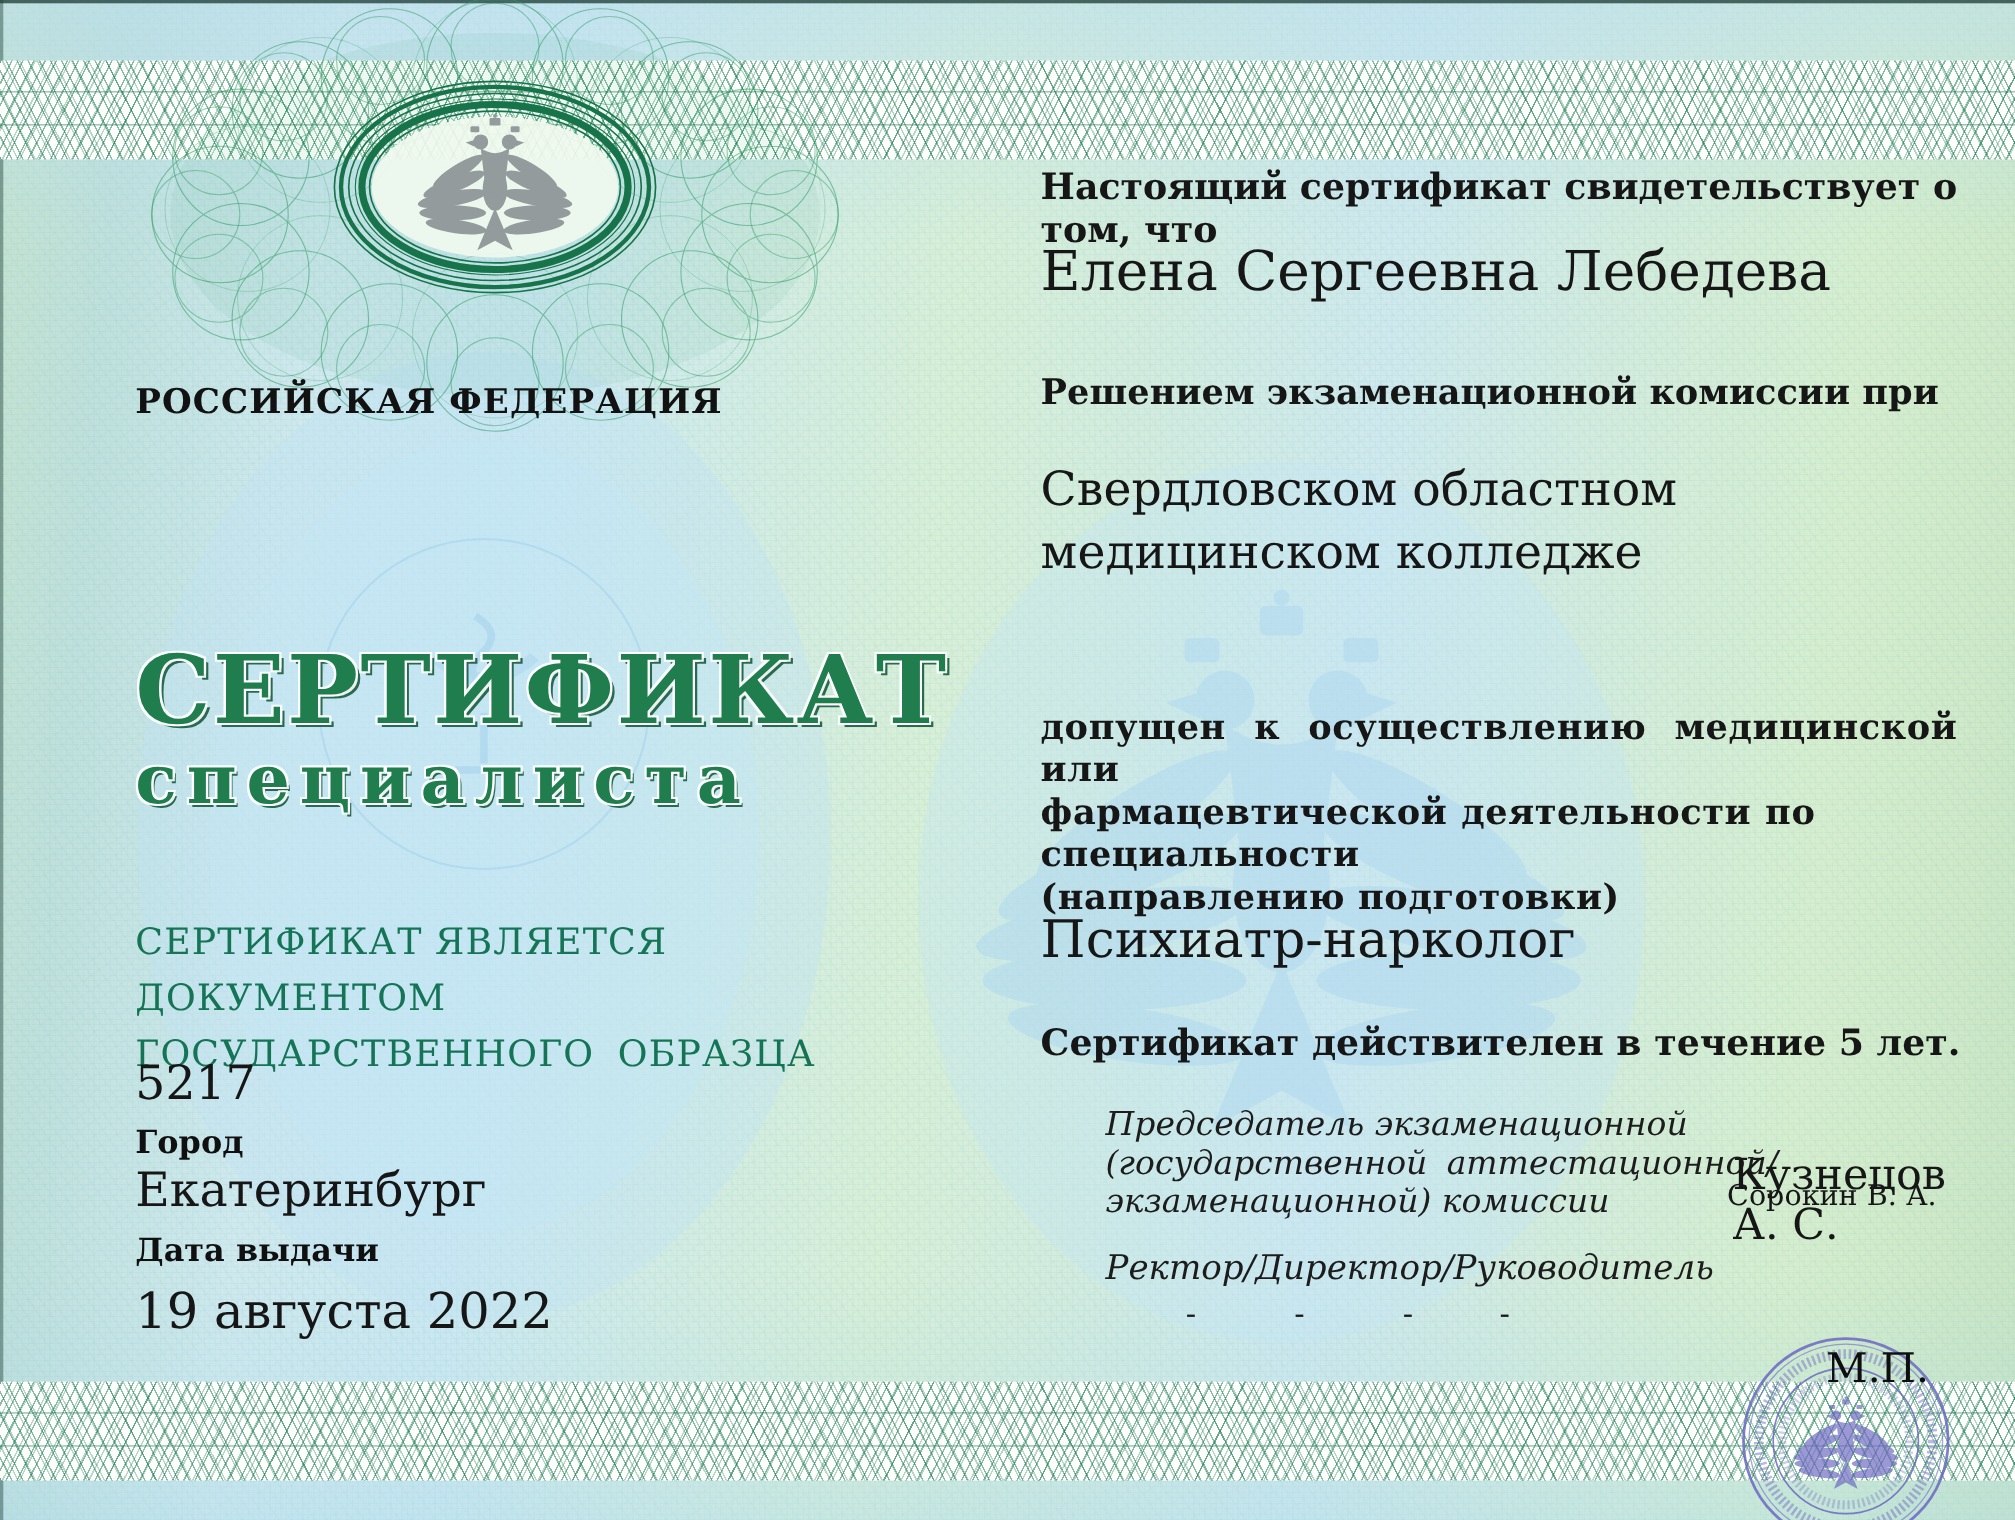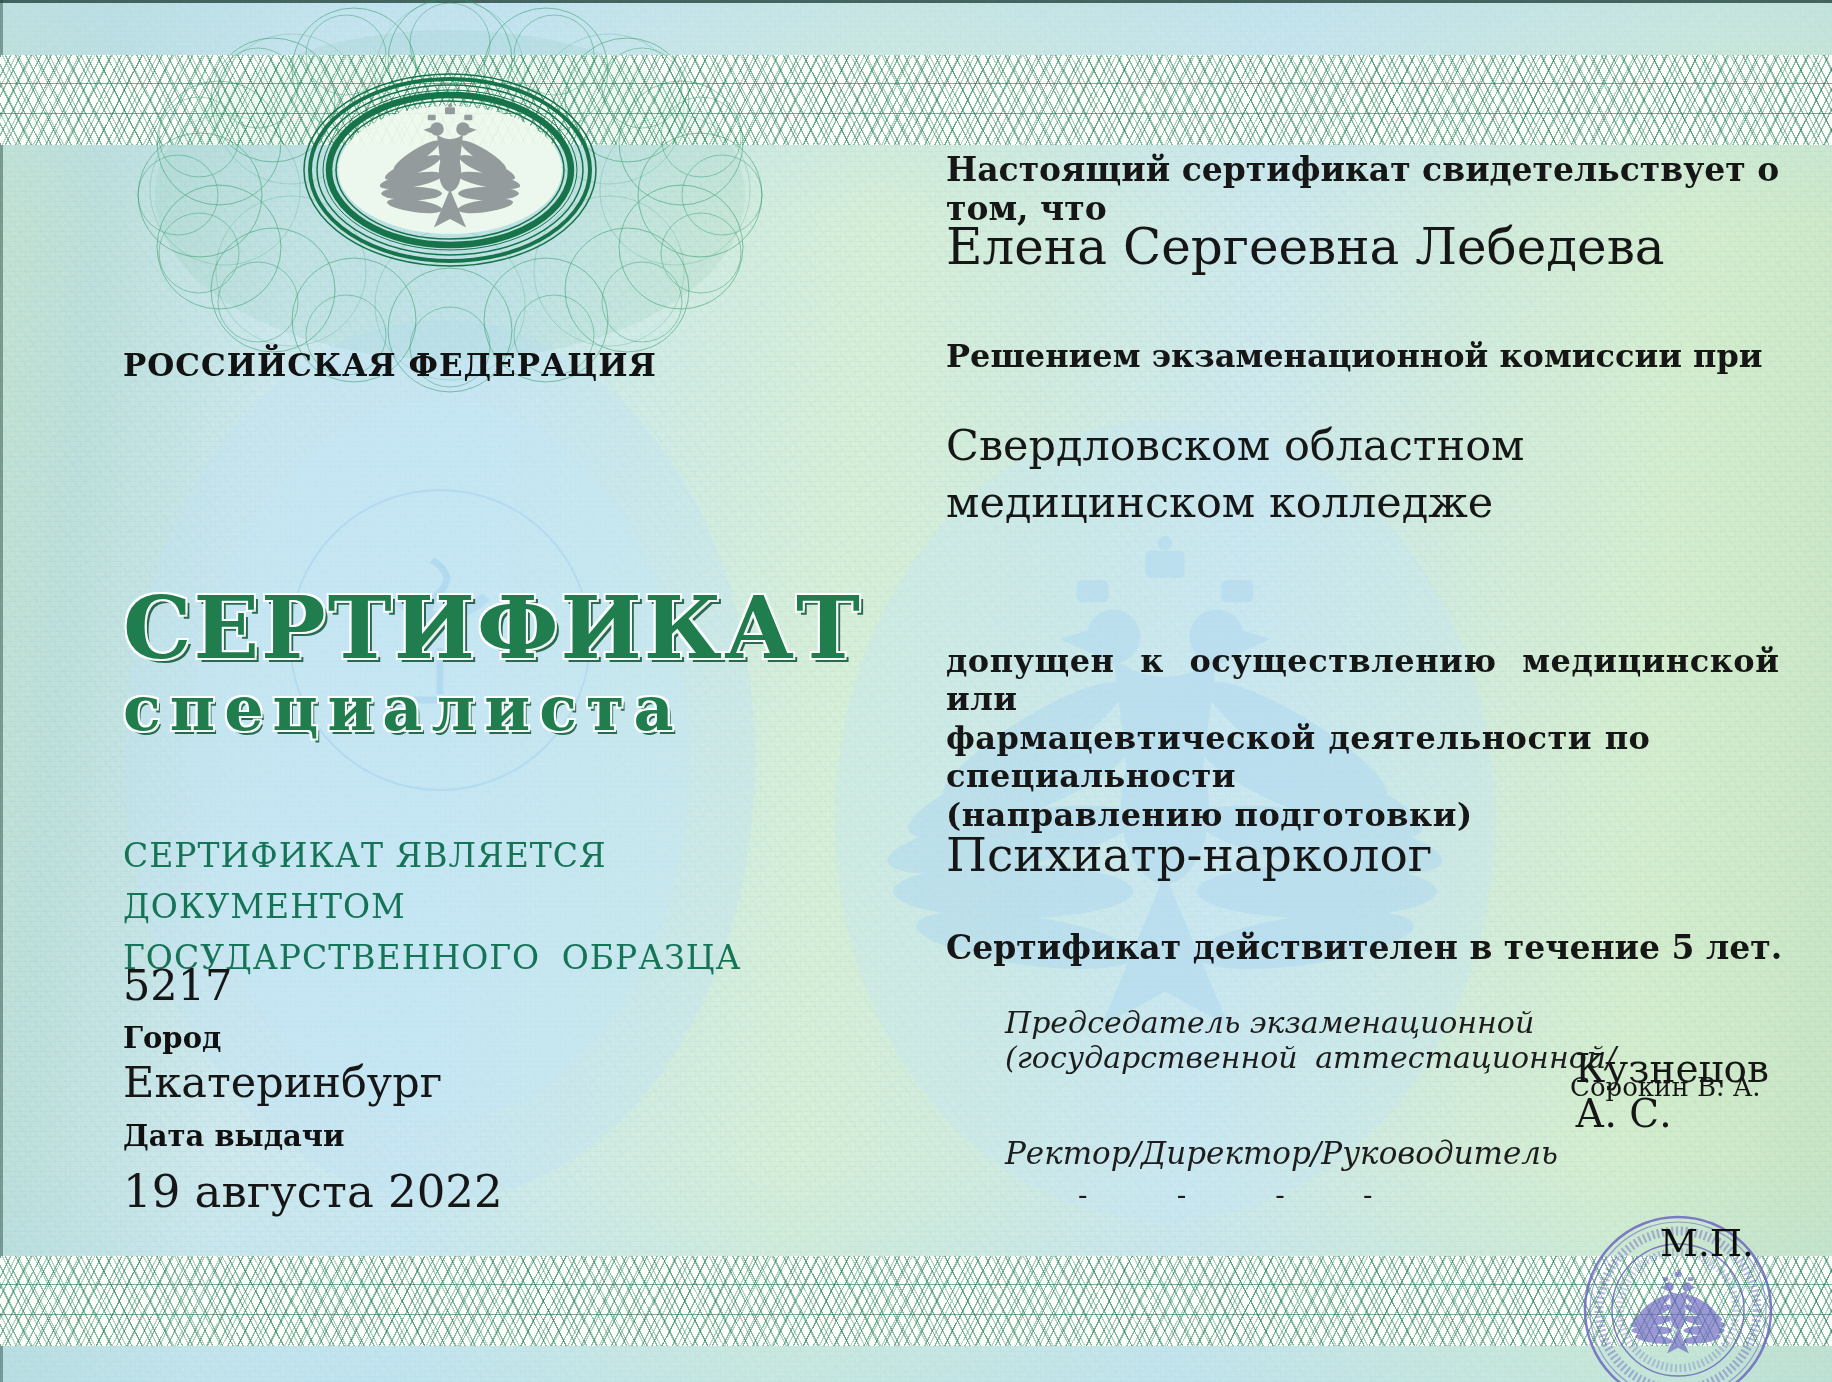--- a/index.html
+++ b/index.html
@@ -246,20 +246,21 @@
       <span class="w2">фармацевтической деятельности по специальности</span>
       <span class="w3">(направлению подготовки)</span>
     </div>
     <div class="t inst2">медицинском колледже</div>
     <div class="t specialty">Психиатр-нарколог</div>
     <div class="t validity">Сертификат действителен в течение 5 лет.</div>
 
     <div class="sig-label chair-label">
       <span>Председатель экзаменационной</span><br>
       <span class="w2">(государственной аттестационной/</span><br>
+      <span>экзаменационной) комиссии</span>
     </div>
     <div class="chair-name">Кузнецов А. С.</div>
 
     <div class="sig-label head-label">Ректор/Директор/Руководитель</div>
     <div class="head-name">Сорокин В. А.</div>
 
     <div class="dashes">-        -        -       -</div>
   </div>
 
   <div class="seal-mark">М.П.</div>

